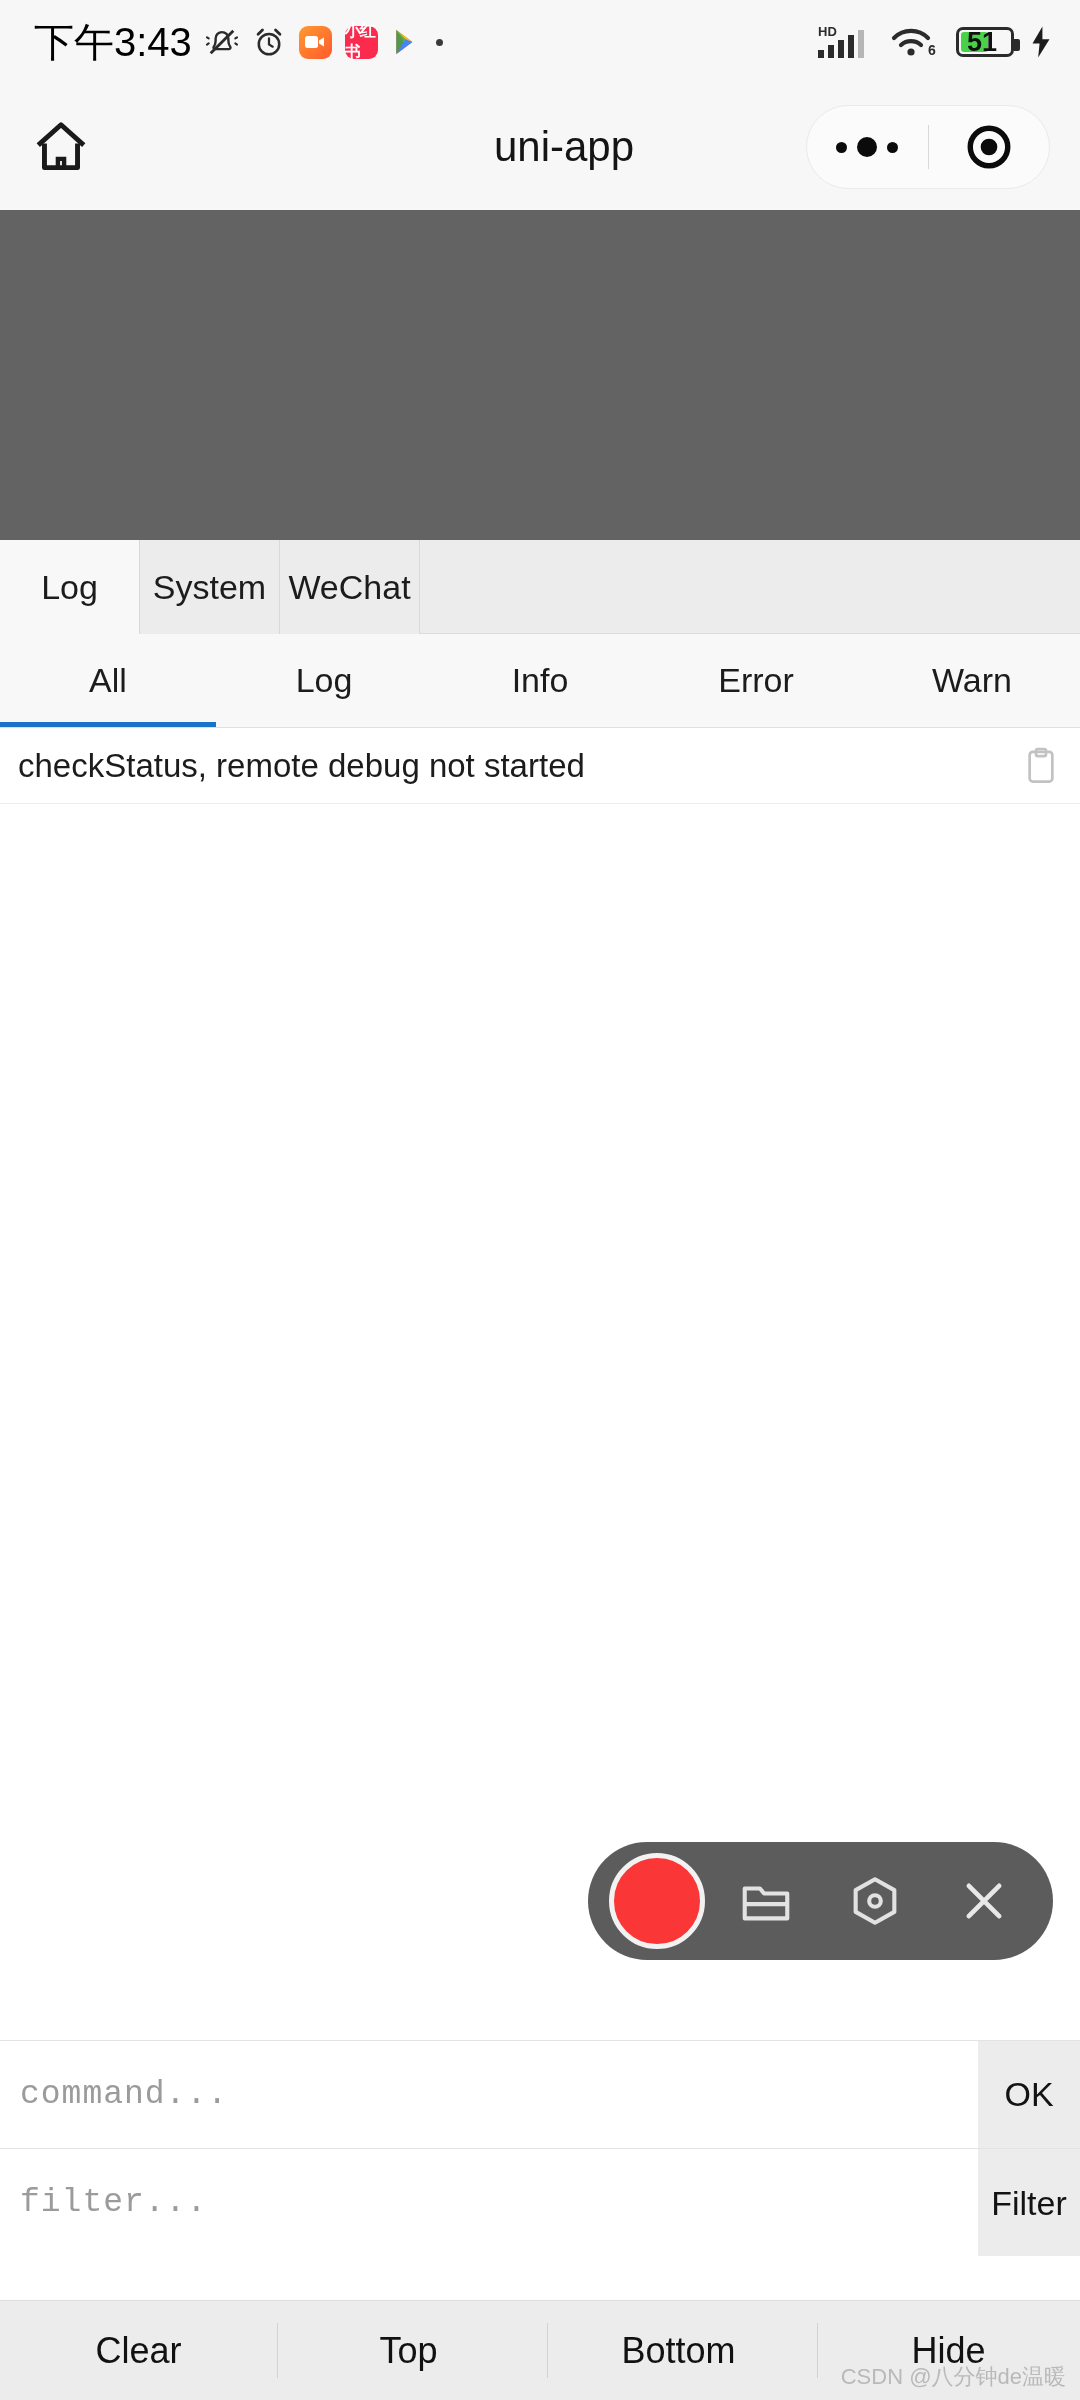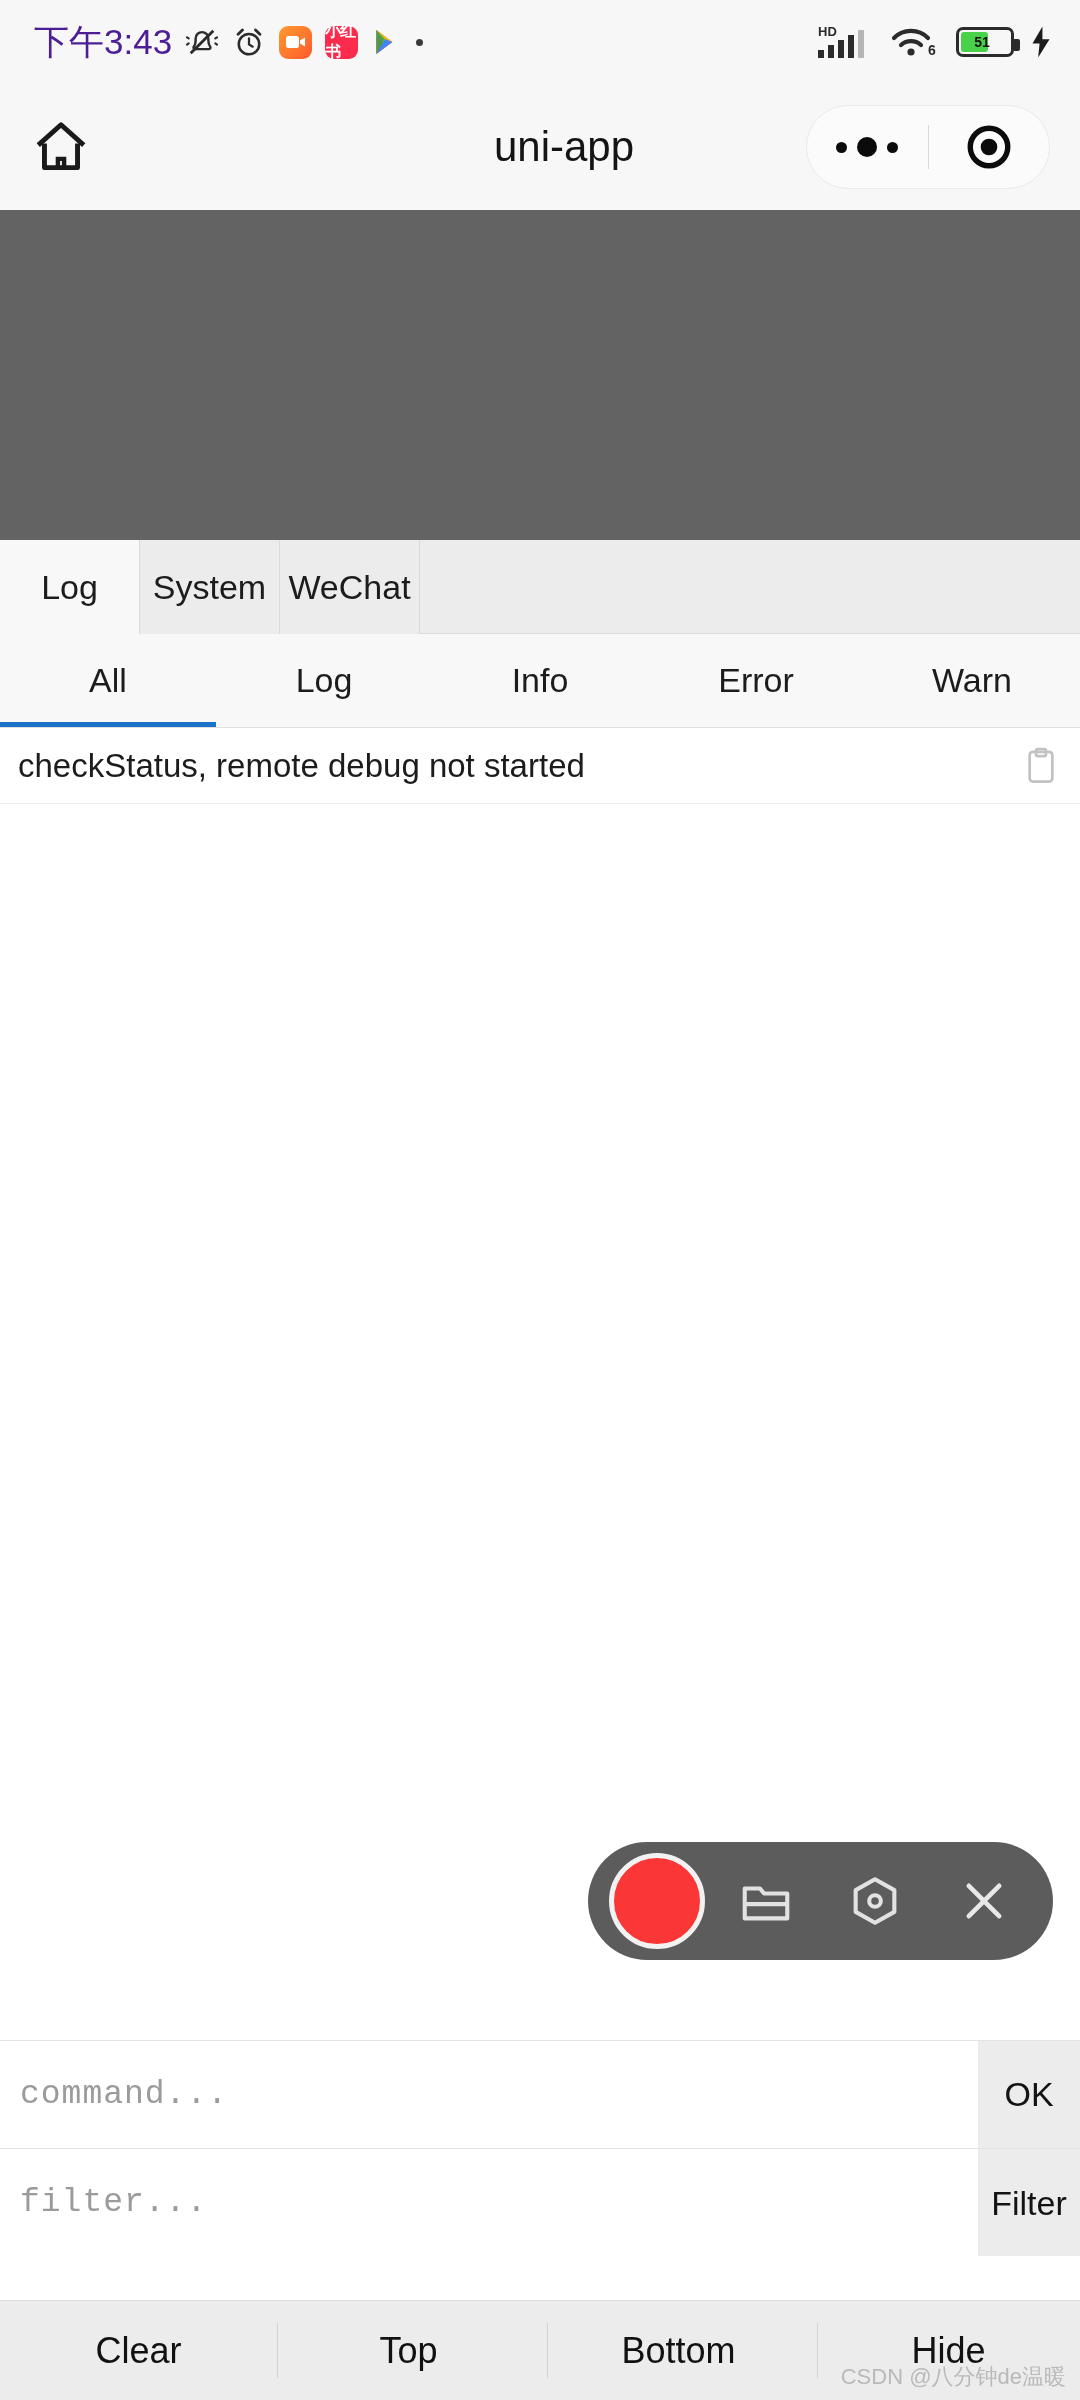--- a/index.html
+++ b/index.html
@@ -11,41 +11,41 @@
   }
   #screen { position:relative; width:1080px; height:2400px; background:#ffffff; }
 
   
   .statusbar{
     position:absolute; top:0; left:0; width:1080px; height:84px;
     background:#f7f7f7; display:flex; align-items:center;
     padding:0 26px 0 34px;
   }
   .sb-left{ display:flex; align-items:center; gap:13px; }
-  .sb-time{ font-size:35px; color:#4c1d95; letter-spacing:0px; white-space:nowrap; }
+  .sb-time{ font-size:40px; color:#000000; letter-spacing:0px; white-space:nowrap; }
   .sb-right{ margin-left:auto; display:flex; align-items:center; gap:14px; }
 
   .app-chip{ width:33px; height:33px; border-radius:9px; display:flex;
              align-items:center; justify-content:center; }
   .chip-video{ background:linear-gradient(135deg,#ff9a2e,#ff5a2e); }
   .chip-xhs{ background:#fb2b4e; color:#fff; font-size:16px; font-weight:bold;
              letter-spacing:-1px; }
   .dot-small{ width:7px; height:7px; border-radius:50%; background:#3a3a3a; }
 
   .battery{
     width:58px; height:30px; border:3px solid #2b2b2b; border-radius:7px;
     position:relative; display:flex; align-items:center; padding:2px;
   }
   .battery:after{
     content:""; position:absolute; right:-9px; top:9px;
     width:6px; height:12px; background:#2b2b2b; border-radius:0 2px 2px 0;
   }
   .batt-fill{ background:#4ad14a; height:100%; border-radius:3px;
               display:flex; align-items:center; justify-content:center; }
-  .batt-num{ font-size:14px; color:#111; font-weight:600;
+  .batt-num{ font-size:27px; color:#111; font-weight:600;
              position:absolute; left:0; right:6px; text-align:center; }
 
   
   .navbar{
     position:absolute; top:84px; left:0; width:1080px; height:126px;
     background:#f7f7f7; display:flex; align-items:center; padding:0 30px;
   }
   .nav-title{ position:absolute; left:16px; right:0; text-align:center;
               font-size:42px; color:#141414; pointer-events:none;margin-left:32px; }
   .capsule{

